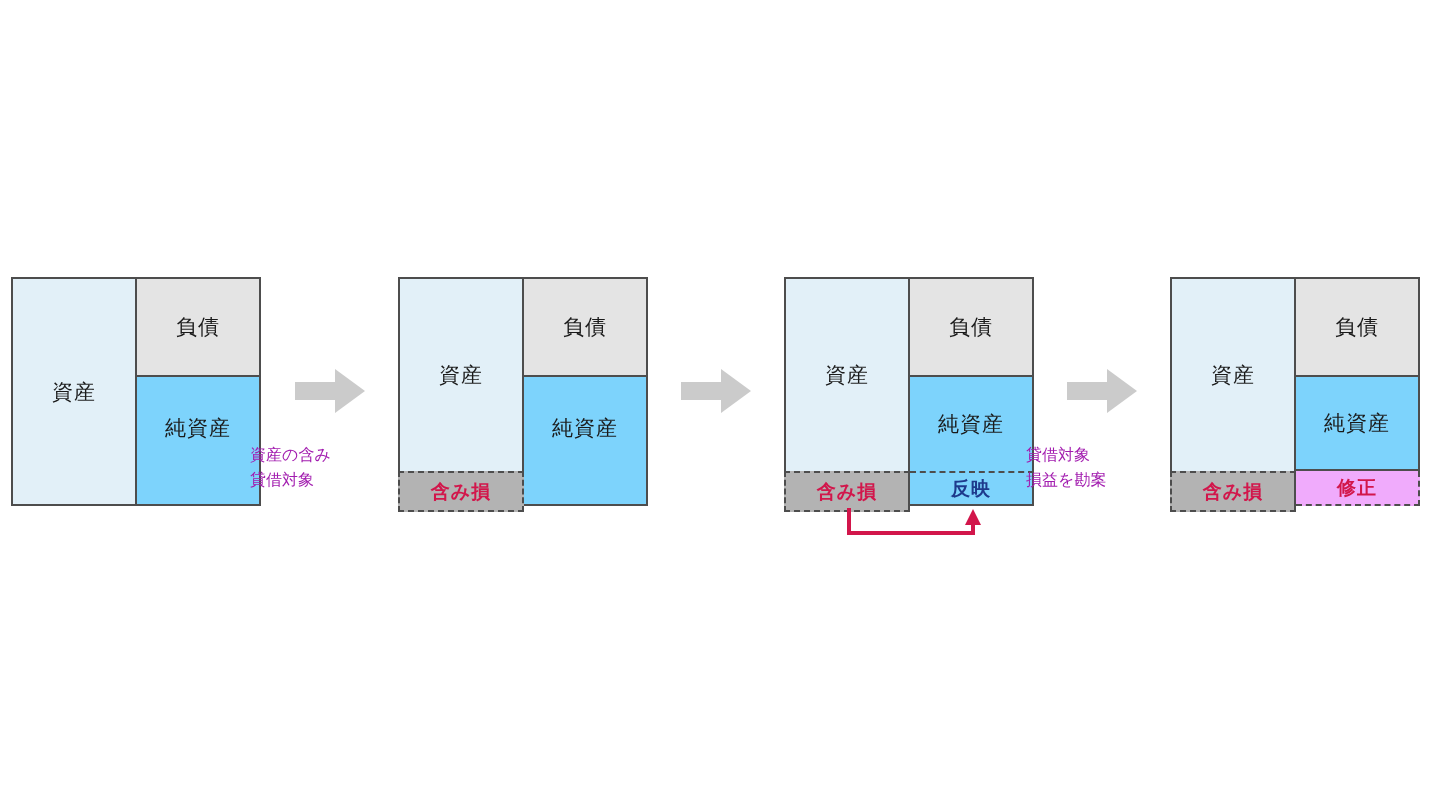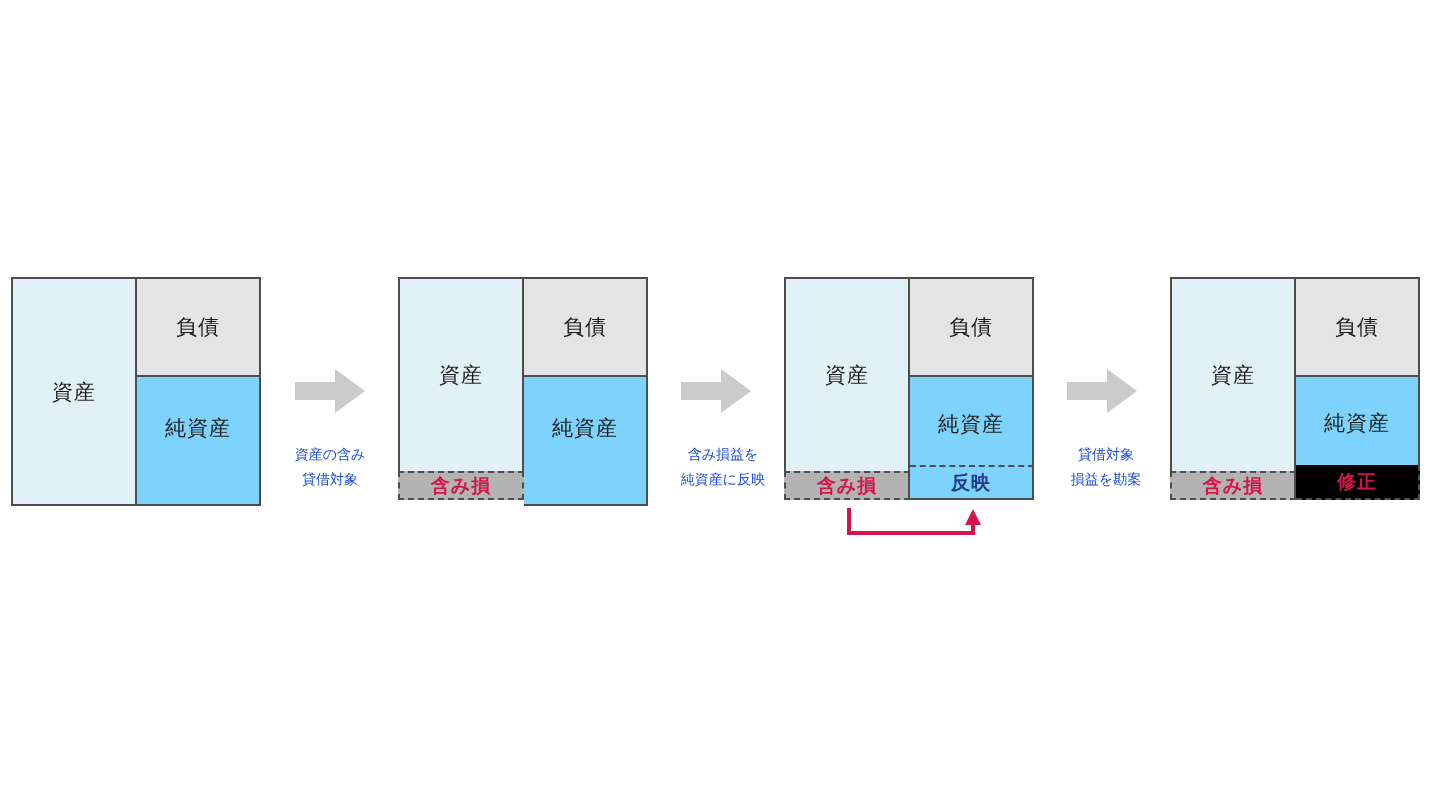--- a/index.html
+++ b/index.html
@@ -10,44 +10,44 @@
   .box{position:absolute;top:277px;width:250px;height:229px;}
   .region{
     position:absolute;box-sizing:border-box;
     display:flex;align-items:center;justify-content:center;text-align:center;
   }
   
   .fill-asset{background:#e2f0f8;}
   .fill-liab{background:#e4e4e4;}
   .fill-net{background:#7dd3fc;}
   .fill-loss{background:#b3b3b3;}
-  .fill-white{background:#000000;}
+  .fill-white{background:#f0abfc;}
   
   .asset-full{left:0;top:0;width:126px;height:229px;}
   .asset-short{left:0;top:0;width:126px;height:194px;}
   .liability{left:126px;top:0;width:124px;height:100px;}
   .net-full{left:126px;top:100px;width:124px;height:129px;}
   .net-short{left:126px;top:100px;width:124px;height:94px;}
-  .strip-left{left:0;top:194px;width:126px;height:29px;}
-  .strip-right{left:126px;top:188px;width:124px;height:35px;}
+  .strip-left{left:0;top:194px;width:126px;height:41px;}
+  .strip-right{left:126px;top:194px;width:124px;height:35px;}
   
   .bl{border-left:2px solid #4d4d4d;}  .bt{border-top:2px solid #4d4d4d;}
   .br{border-right:2px solid #4d4d4d;} .bb{border-bottom:2px solid #4d4d4d;}
   .dl{border-left:2px dashed #4d4d4d;} .dt{border-top:2px dashed #4d4d4d;}
   .dr{border-right:2px dashed #4d4d4d;}.db{border-bottom:2px dashed #4d4d4d;}
   
   .lbl{font-size:21px;color:#1a1a1a;letter-spacing:1px;}
   .lift{padding-bottom:26px;}
   .strip-lbl{font-size:19px;font-weight:bold;letter-spacing:1px;}
   .red{color:#d2164b;}
   .navy{color:#1e3a8c;}
   .flow-arrow{position:absolute;top:369px;width:70px;height:44px;}
   .caption{
     position:absolute;top:442px;width:160px;
-    font-size:14px;line-height:25px;color:#1d4ed8;text-align:center;
+    font-size:16px;line-height:25px;color:#a21caf;text-align:left;
   }
   .transfer-arrow{position:absolute;left:784px;top:506px;width:250px;height:40px;}
 </style>
 </head>
 <body>
 
 <div class="stage">
 
   <div class="box" style="left:11px;">
     <div class="region fill-asset asset-full bl bt br bb">
@@ -80,24 +80,20 @@
       <span class="lbl">純資産</span>
     </div>
     <div class="region fill-loss strip-left dl dt dr db">
       <span class="strip-lbl red">含み損</span>
     </div>
   </div>
 
   <svg class="flow-arrow" style="left:681px;" viewBox="0 0 70 44">
     <polygon points="0,13 40,13 40,0 70,22 40,44 40,31 0,31" fill="#cbcbcb"></polygon>
   </svg>
-  <div class="caption" style="left:643px;">
-    <div>含み損益を</div>
-    <div>純資産に反映</div>
-  </div>
 
   <div class="box" style="left:784px;">
     <div class="region fill-asset asset-short bl bt br">
       <span class="lbl">資産</span>
     </div>
     <div class="region fill-liab liability bt br bb">
       <span class="lbl">負債</span>
     </div>
     <div class="region fill-net net-short br">
       <span class="lbl">純資産</span>

